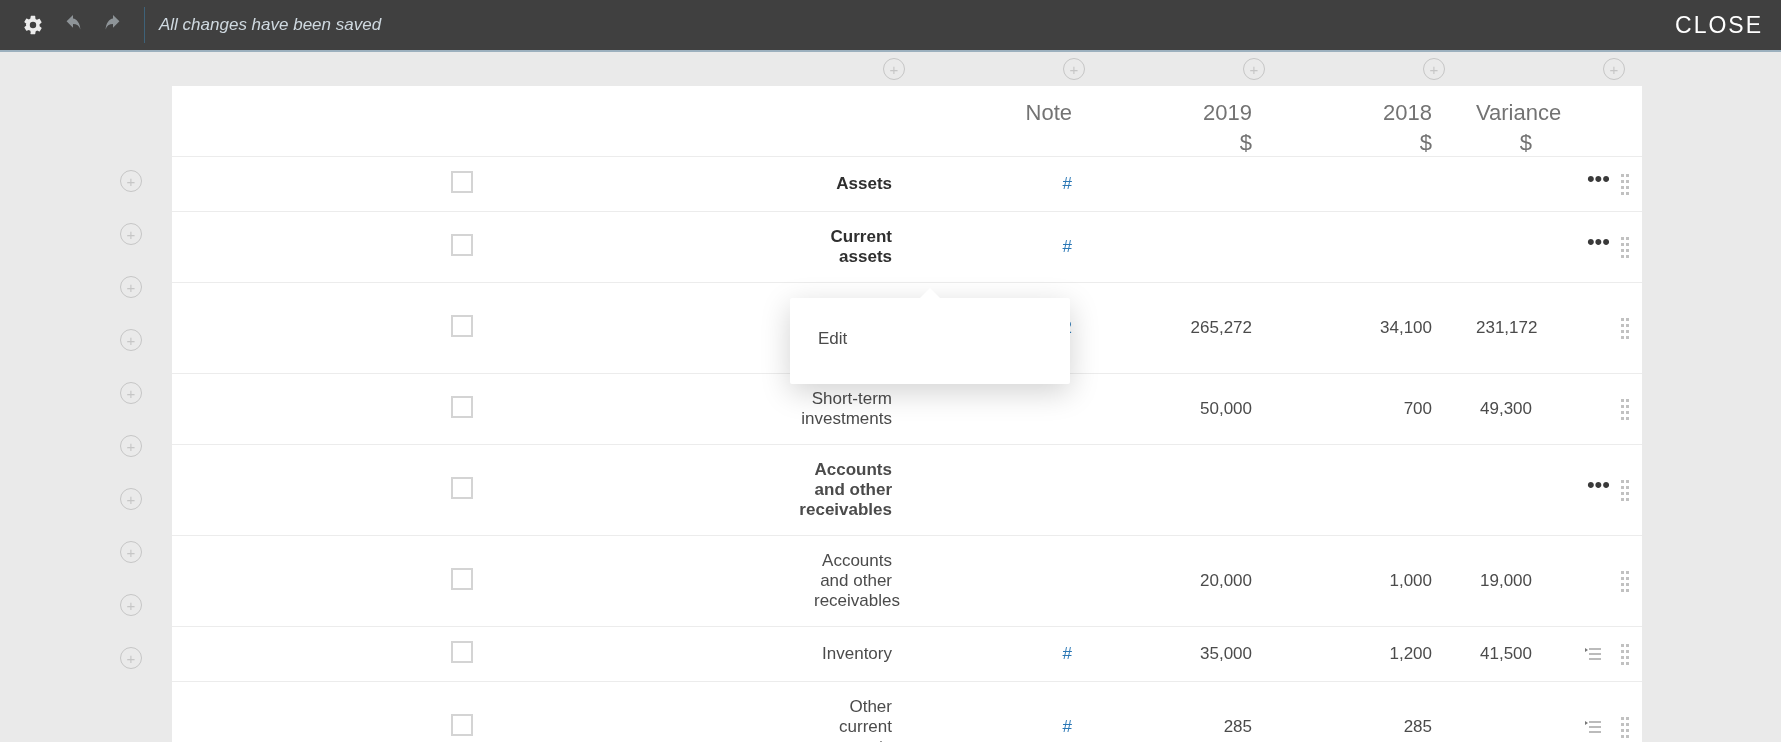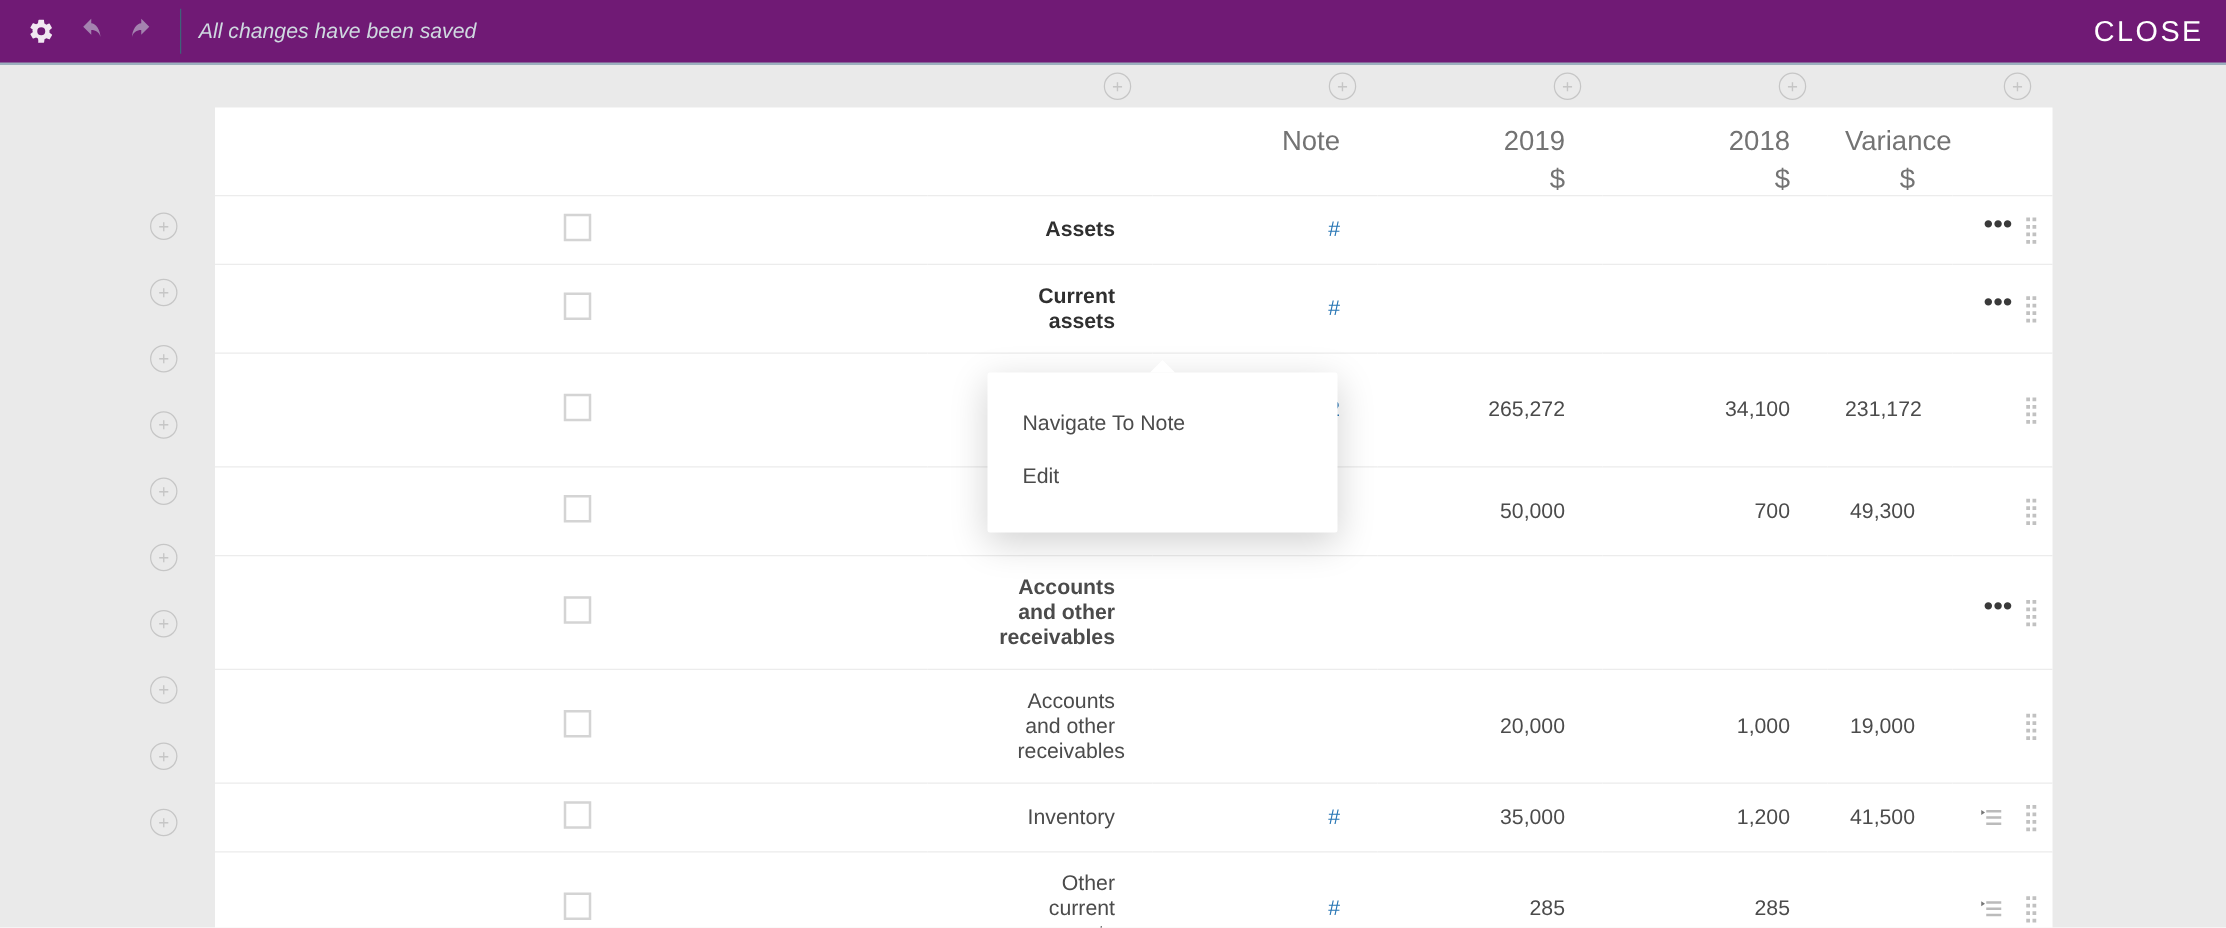--- a/index.html
+++ b/index.html
@@ -8,21 +8,21 @@
     background: #eaeaea;
     color: #3a3a3a;
     font-size: 15px;
     width: 1781px;
     height: 742px;
     overflow: hidden;
   }
 
   
   .topbar {
-    background: #701a75;
+    background: #404040;
     height: 52px;
     display: flex;
     align-items: center;
     padding: 0 18px;
     color: #e6edf1;
     position: relative;
     border-bottom: 2px solid #9cb0be;
   }
   .topbar .icon-btn {
     width: 30px; height: 30px;
@@ -458,17 +458,16 @@
                   <i></i>
                   <i></i>
                 </span>
               </span></td>
           </tr>
         </tbody>
     </table>
   </div>
 
   <div class="popover" style="left:790px; top:212px;">
-    <div class="item">Navigate To Note</div>
     <div class="item">Edit</div>
   </div>
 
 </div>
 
 </body></html>

